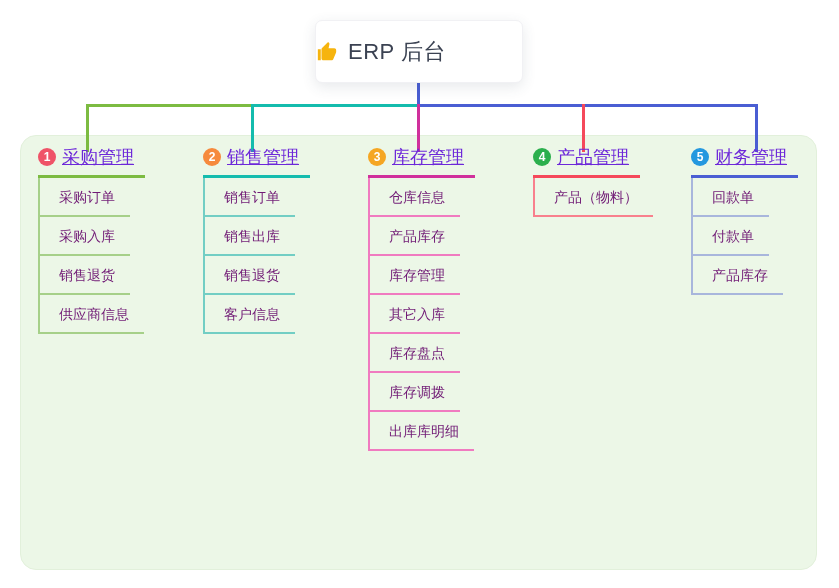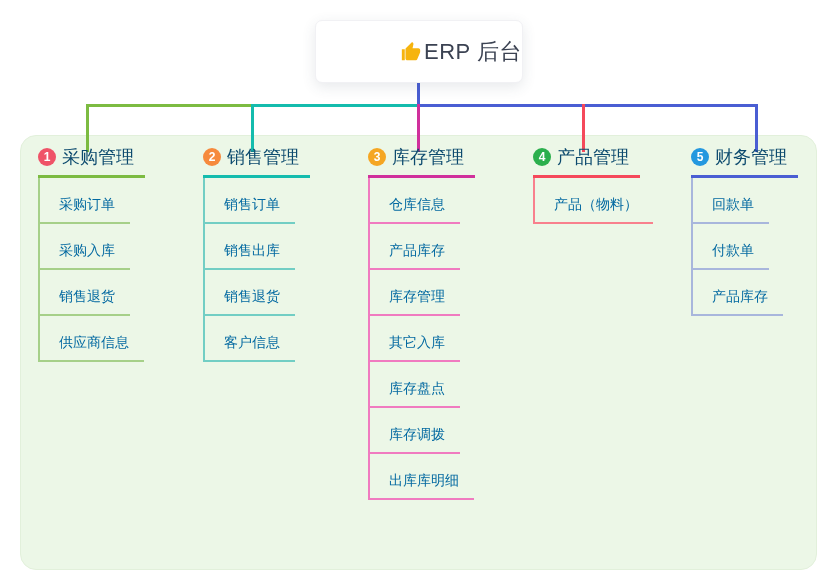--- a/index.html
+++ b/index.html
@@ -4,33 +4,33 @@
 <style>
   html,body{margin:0;padding:0;background:#ffffff;}
   .canvas{position:relative;width:839px;height:588px;overflow:hidden;background:#ffffff;
           font-family:"Liberation Sans","DejaVu Sans",sans-serif;}
   .panel{position:absolute;left:20px;top:135px;width:797px;height:435px;box-sizing:border-box;
          background:var(--pbg,#ECF7E7);border:1px solid #E2F0DB;border-radius:16px;}
   .line{position:absolute;background:var(--c,#999);}
   .root-node{position:absolute;left:315px;top:20px;width:208px;height:63px;box-sizing:border-box;
              background:#ffffff;border:1px solid #F1F1F4;border-radius:7px;
              box-shadow:0 4px 14px rgba(60,70,90,.12);
-             display:flex;align-items:center;justify-content:flex-end;gap:2px;cursor:pointer;}
+             display:flex;align-items:center;justify-content:flex-start;gap:10px;cursor:pointer;}
   .root-title{font-size:22px;color:#3B4252;font-weight:500;letter-spacing:.5px;white-space:nowrap;}
   .branch{position:absolute;top:146px;}
   .branch-title{display:flex;align-items:center;gap:6px;width:max-content;min-width:96px;
                 padding:0 11px 7px 0;border-bottom:3px solid var(--c);cursor:pointer;}
   .badge{flex:0 0 auto;width:18px;height:18px;border-radius:50%;background:var(--bc);
          color:#fff;font-size:12px;font-weight:bold;display:flex;align-items:center;
          justify-content:center;line-height:1;}
-  .branch-label{font-size:18px;line-height:22px;color:#0c4a6e;font-weight:500;white-space:nowrap;}
+  .branch-label{font-size:18px;line-height:22px;color:#6d28d9;font-weight:500;white-space:nowrap;text-decoration:underline;}
   .children{border-left:2px solid var(--lc);width:max-content;}
-  .child{height:46px;box-sizing:border-box;width:max-content;display:flex;align-items:flex-end;
+  .child{height:39px;box-sizing:border-box;width:max-content;display:flex;align-items:flex-end;
          padding:0 15px 8px 19px;border-bottom:2px solid var(--lc);
-         font-size:14px;color:#0369a1;white-space:nowrap;cursor:pointer;}
+         font-size:14px;color:#701a75;white-space:nowrap;cursor:pointer;}
 </style>
 </head>
 <body>
 
 <div class="canvas">
 
   <div class="panel" style="--pbg: #ECF7E7;"></div>
 
   <div class="line" style="left: 417px; top: 83px; width: 3px; height: 22px; --c: #4A5ED3;"></div>
   <div class="line" style="left: 86px; top: 104px; width: 168px; height: 3px; --c: #7CBB41;"></div>

